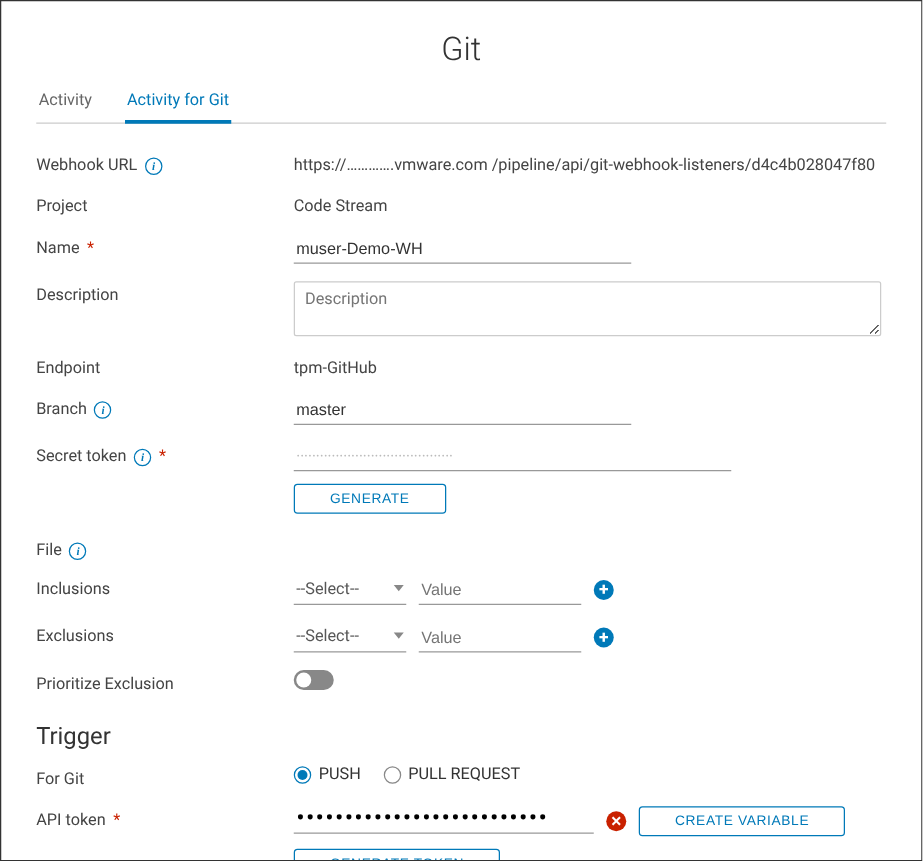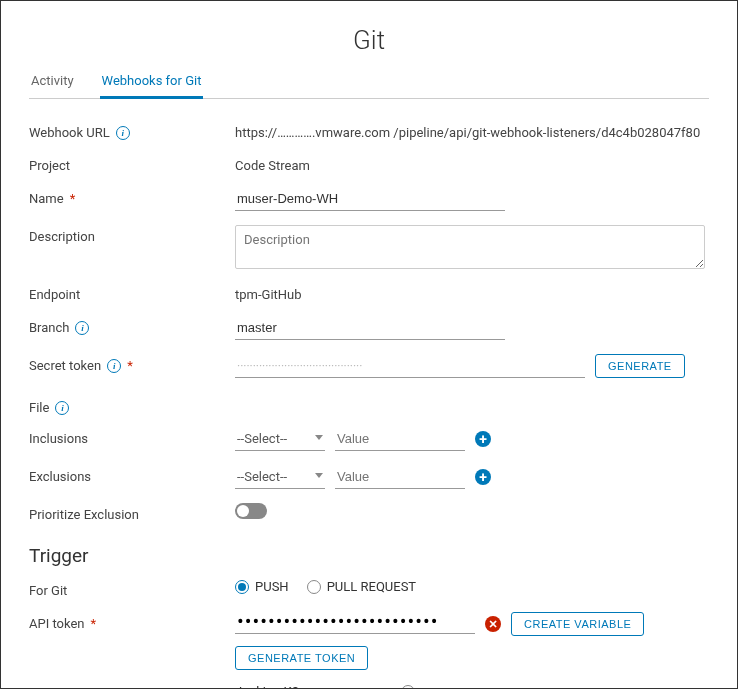--- a/index.html
+++ b/index.html
@@ -104,21 +104,21 @@
     padding: 6px 8px;
     font-size: 13px;
     font-family: inherit;
     resize: both;
     color: #666;
   }
   .btn-outline {
     border: 1px solid #0079b8;
     color: #0079b8;
     background: #fff;
-    padding: 5px 12px;
+    padding: 5px 28px;
     font-size: 11px;
     letter-spacing: 0.5px;
     cursor: pointer;
     border-radius: 3px;
   }
   .section-title {
     font-size: 19px;
     font-weight: 400;
     color: #333;
     margin: 22px 0 12px 0;
@@ -237,21 +237,21 @@
 </style>
 </head>
 <body>
 
 <div class="container">
 
   <h1>Git</h1>
 
   <div class="tabs">
     <div class="tab">Activity</div>
-    <div class="tab active">Webhooks for Git</div>
+    <div class="tab active">Activity for Git</div>
   </div>
 
   <div class="form-row">
     <div class="form-label">
       <span>Webhook URL</span>
       <span class="info-icon">i</span>
     </div>
     <div class="form-val">
       <span class="static-text">https://………….vmware.com /pipeline/api/git-webhook-listeners/d4c4b028047f80</span>
     </div>

